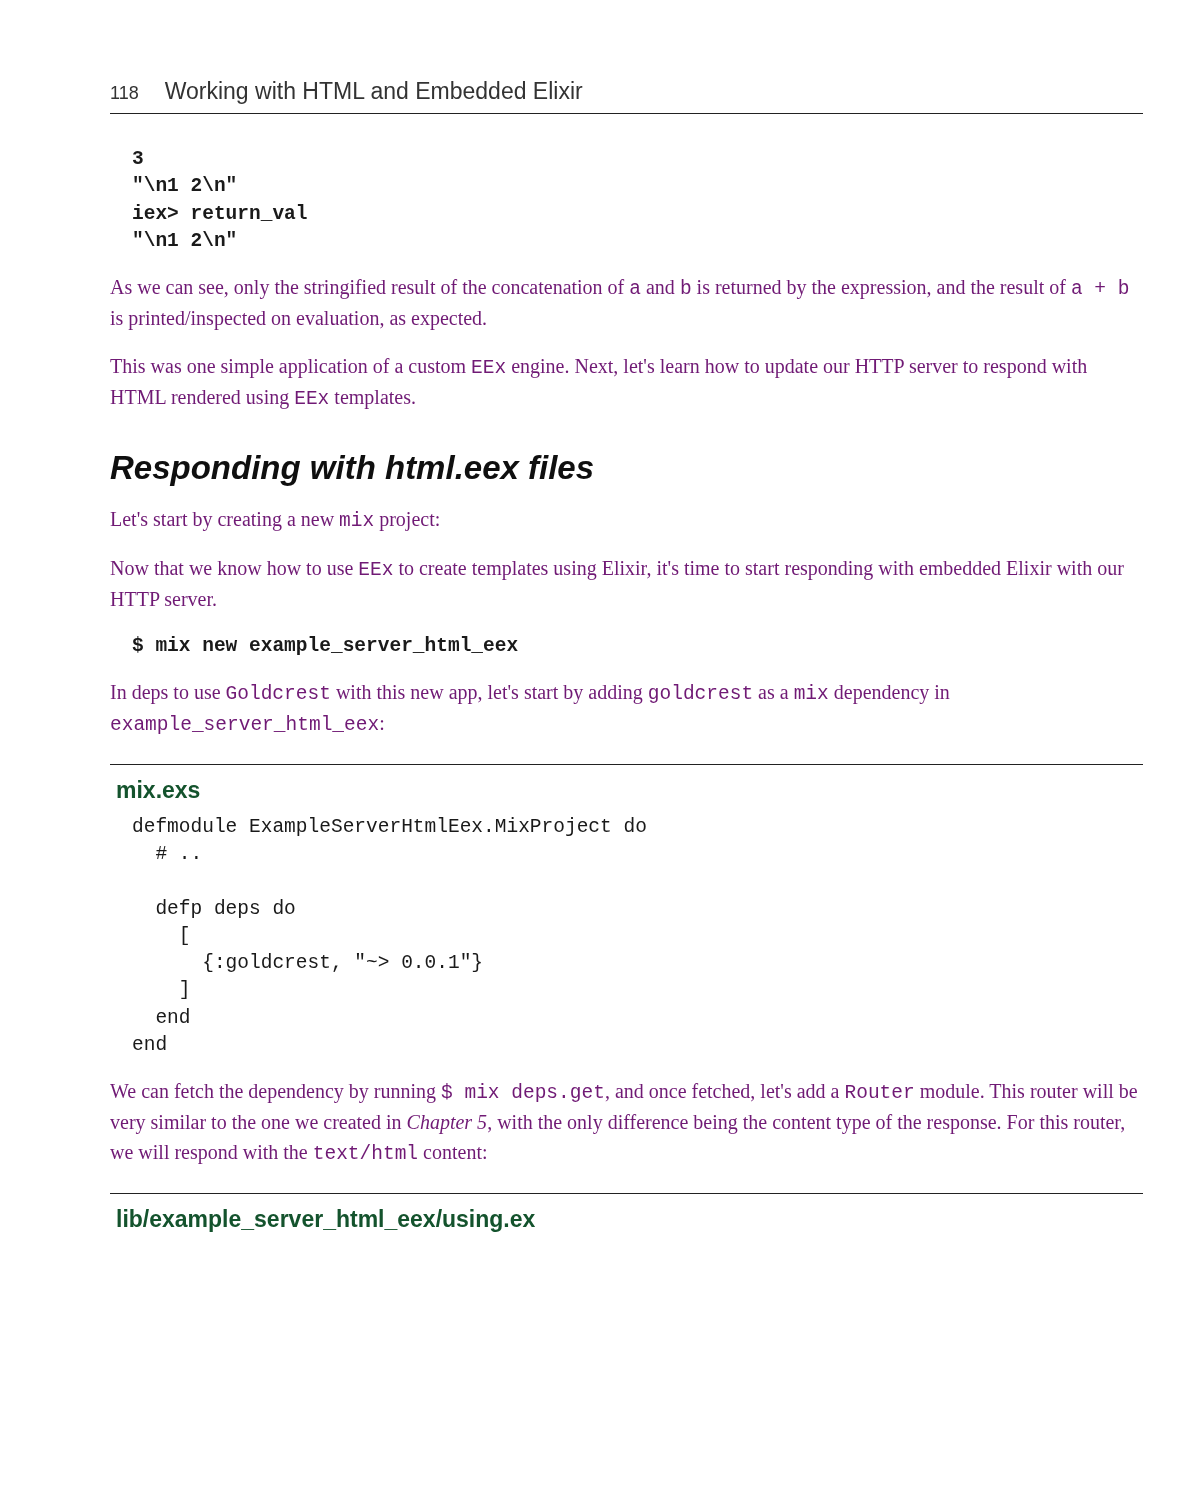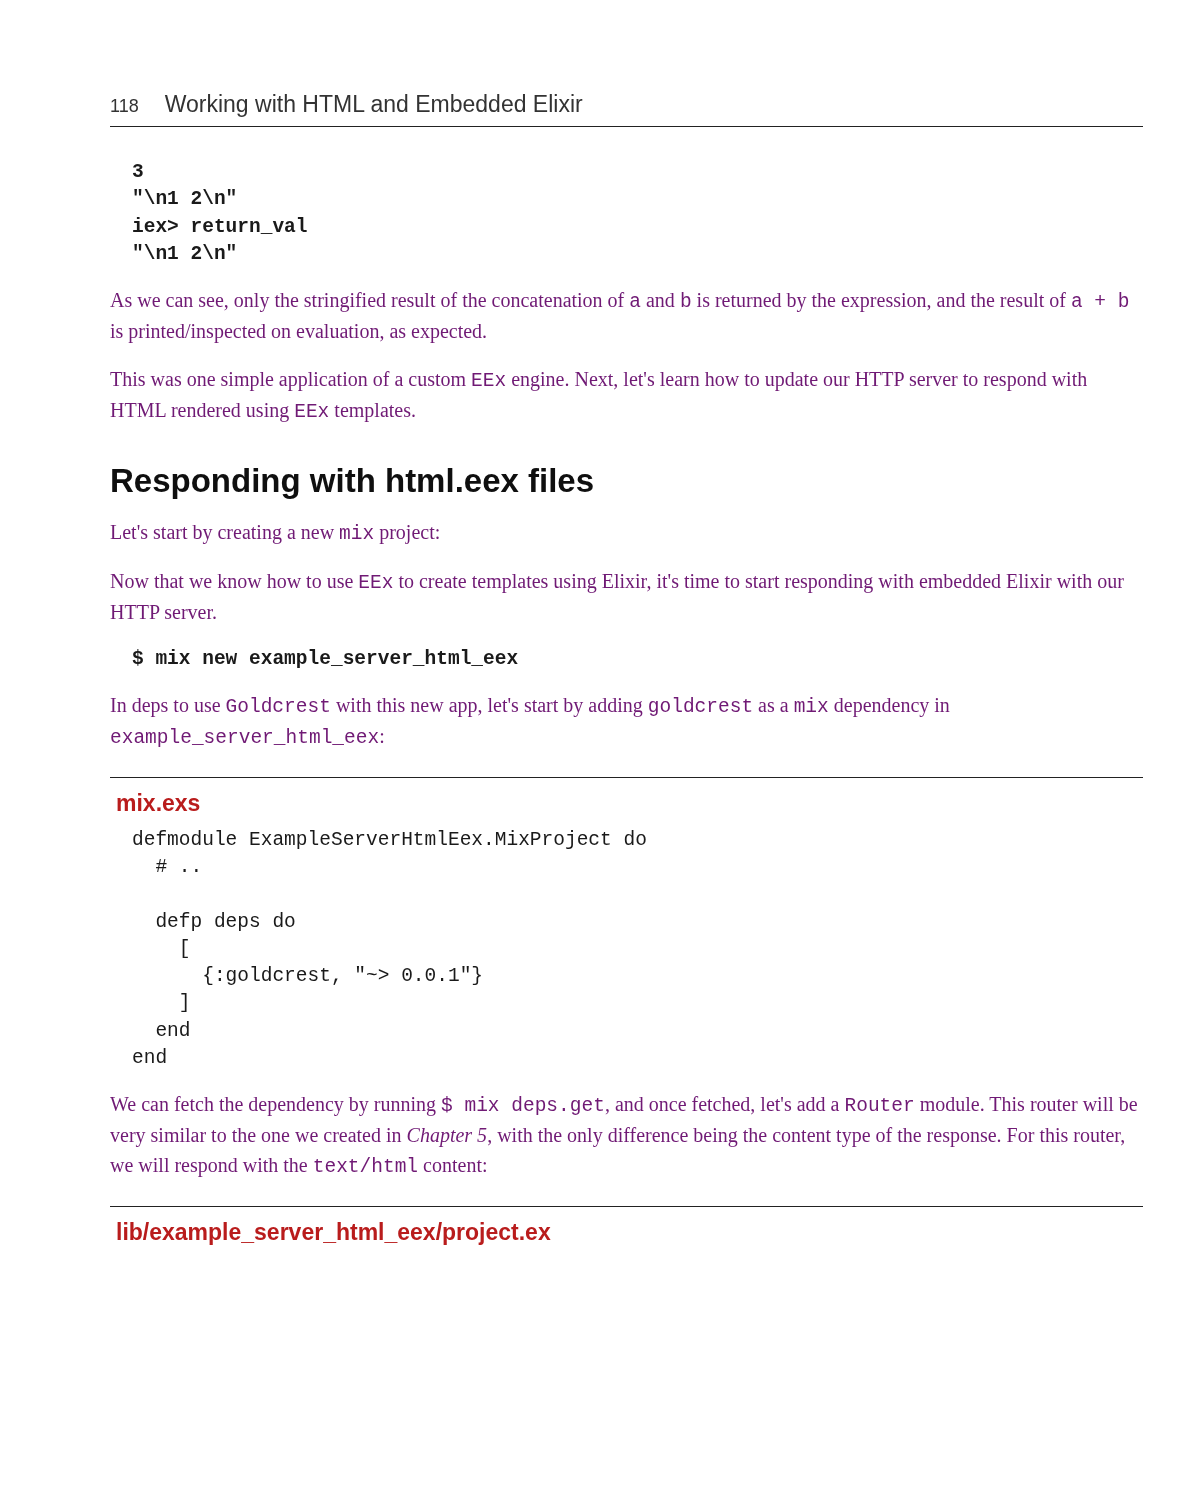--- a/index.html
+++ b/index.html
@@ -8,21 +8,20 @@
     background: #ffffff;
     font-family: Georgia, 'Times New Roman', serif;
     color: #1a1a1a;
   }
   .page {
     width: 1203px;
     height: 1266px;
     position: relative;
     padding: 78px 60px 60px 110px;
     box-sizing: border-box;
-    margin-top: 13px;
   }
   .header-row {
     display: flex;
     align-items: baseline;
     gap: 26px;
     border-bottom: 1.5px solid #222;
     padding-bottom: 8px;
     margin-bottom: 32px;
   }
   .page-number {
@@ -61,27 +60,28 @@
   .italic {
     font-style: italic;
     text-align: center;
   }
   h2.section {
     font-family: Arial, Helvetica, sans-serif;
     font-weight: 700;
     font-size: 33px;
     margin: 36px 0 18px 0;
     color: #0f0f0f;
+    font-style: italic;
   }
   h3.filelabel {
     font-family: Arial, Helvetica, sans-serif;
     font-weight: 700;
     font-size: 23px;
     margin: 10px 0 10px 6px;
-    color: #b91c1c;
+    color: #14532d;
   }
   hr.divider {
     border: none;
     border-top: 1.5px solid #222;
     margin: 24px 0 12px 0;
   }
 </style>
 </head>
 <body>
 
@@ -131,15 +131,15 @@
       {:goldcrest, "~&gt; 0.0.1"}
     ]
   end
 end</div>
 
   <p class="para">
     <span>We can fetch the dependency by running </span><span class="inline-code">$ mix deps.get</span><span>, and once fetched, let's add a </span><span class="inline-code">Router</span><span> module. This router will be very similar to the one we created in </span><span class="italic">Chapter 5</span><span>, with the only difference being the content type of the response. For this router, we will respond with the </span><span class="inline-code">text/html</span><span> content:</span>
   </p>
 
   <hr class="divider">
-  <h3 class="filelabel">lib/example_server_html_eex/project.ex</h3>
+  <h3 class="filelabel">lib/example_server_html_eex/using.ex</h3>
 
 </div>
 
 </body></html>

